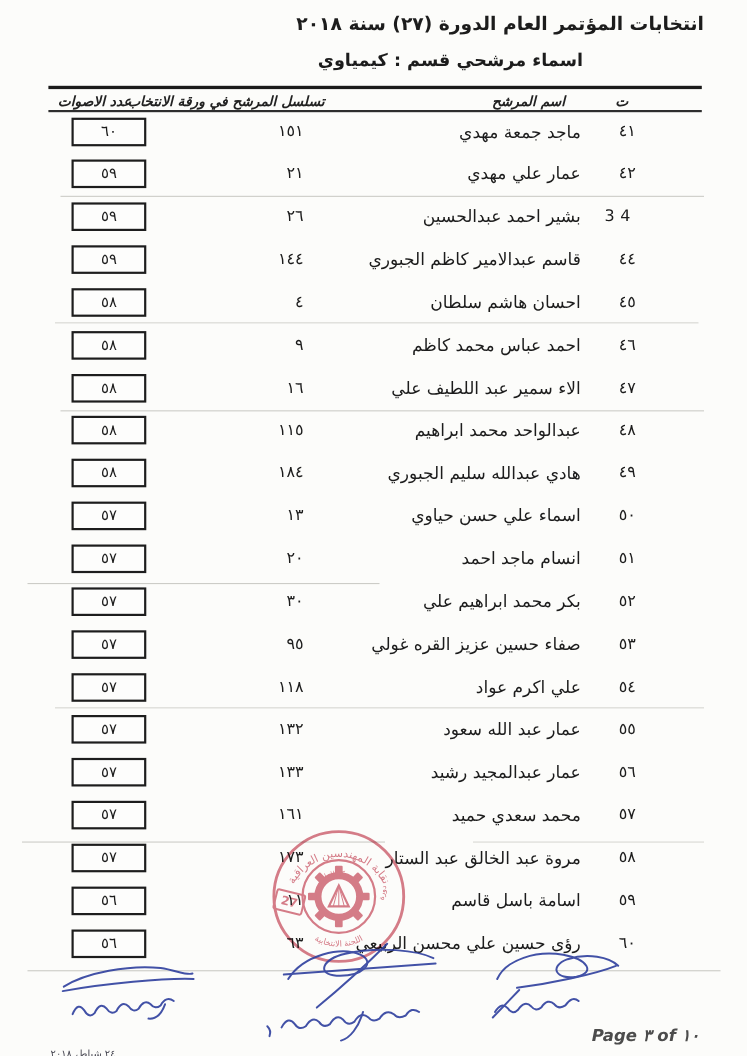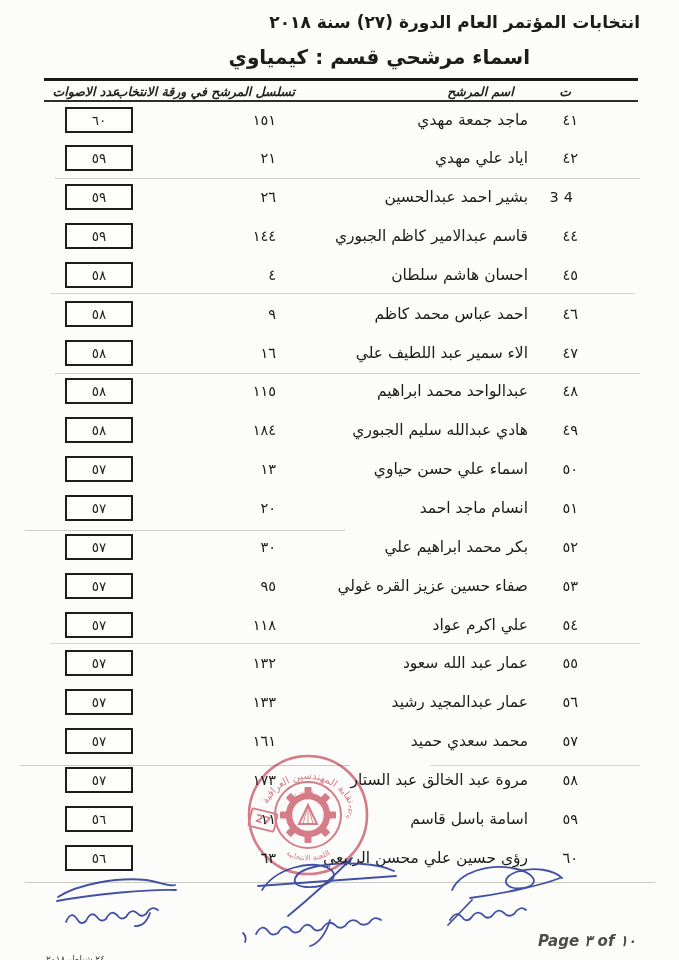--- a/index.html
+++ b/index.html
@@ -2,21 +2,21 @@
 <html lang="ar"><head>
 <meta charset="utf-8">
 <style>
   html,body{margin:0;padding:0;}
   body{width:679px;height:960px;position:relative;background:#fcfcfa;overflow:hidden;
        font-family:"DejaVu Sans",sans-serif;color:#1c1c1c;}
   .abs{position:absolute;}
   .rtl{direction:rtl;white-space:nowrap;}
   
   #page-title{top:12px;right:39px;font-size:17px;font-weight:bold;letter-spacing:.2px;}
-  #page-subtitle{top:45px;right:149px;font-size:20px;font-weight:bold;}
+  #page-subtitle{top:45px;right:149px;font-size:16px;font-weight:bold;}
   
   .rule{position:absolute;background:#1a1a1a;}
   #rule-top{left:44px;top:78px;width:594px;height:3px;}
   #rule-under-header{left:44px;top:100px;width:594px;height:2px;background:#2e2e2e;}
   .sep{position:absolute;height:1px;background:#ccccc7;}
   
   .th{position:absolute;top:84px;font-size:12.5px;font-style:italic;font-weight:bold;color:#222;}
   #th-votes{left:40px;width:92px;text-align:center;}
   #th-serial{left:140px;width:155px;text-align:center;}
   #th-name{left:408px;width:145px;text-align:center;}
@@ -64,21 +64,21 @@
 <div id="rows">
   <div class="row" style="top: 100px;">
     <span class="row-no">٤١</span>
     <span class="row-name">ماجد جمعة مهدي</span>
     <span class="row-serial">١٥١</span>
     <span class="row-votes">٦٠</span>
   </div>
 
   <div class="row" style="top: 138.85px;">
     <span class="row-no">٤٢</span>
-    <span class="row-name">اياد علي مهدي</span>
+    <span class="row-name">عمار علي مهدي</span>
     <span class="row-serial">٢١</span>
     <span class="row-votes">٥٩</span>
   </div>
 
   <div class="row" style="top: 177.7px;">
     <span class="row-no">34</span>
     <span class="row-name">بشير احمد عبدالحسين</span>
     <span class="row-serial">٢٦</span>
     <span class="row-votes">٥٩</span>
   </div>

